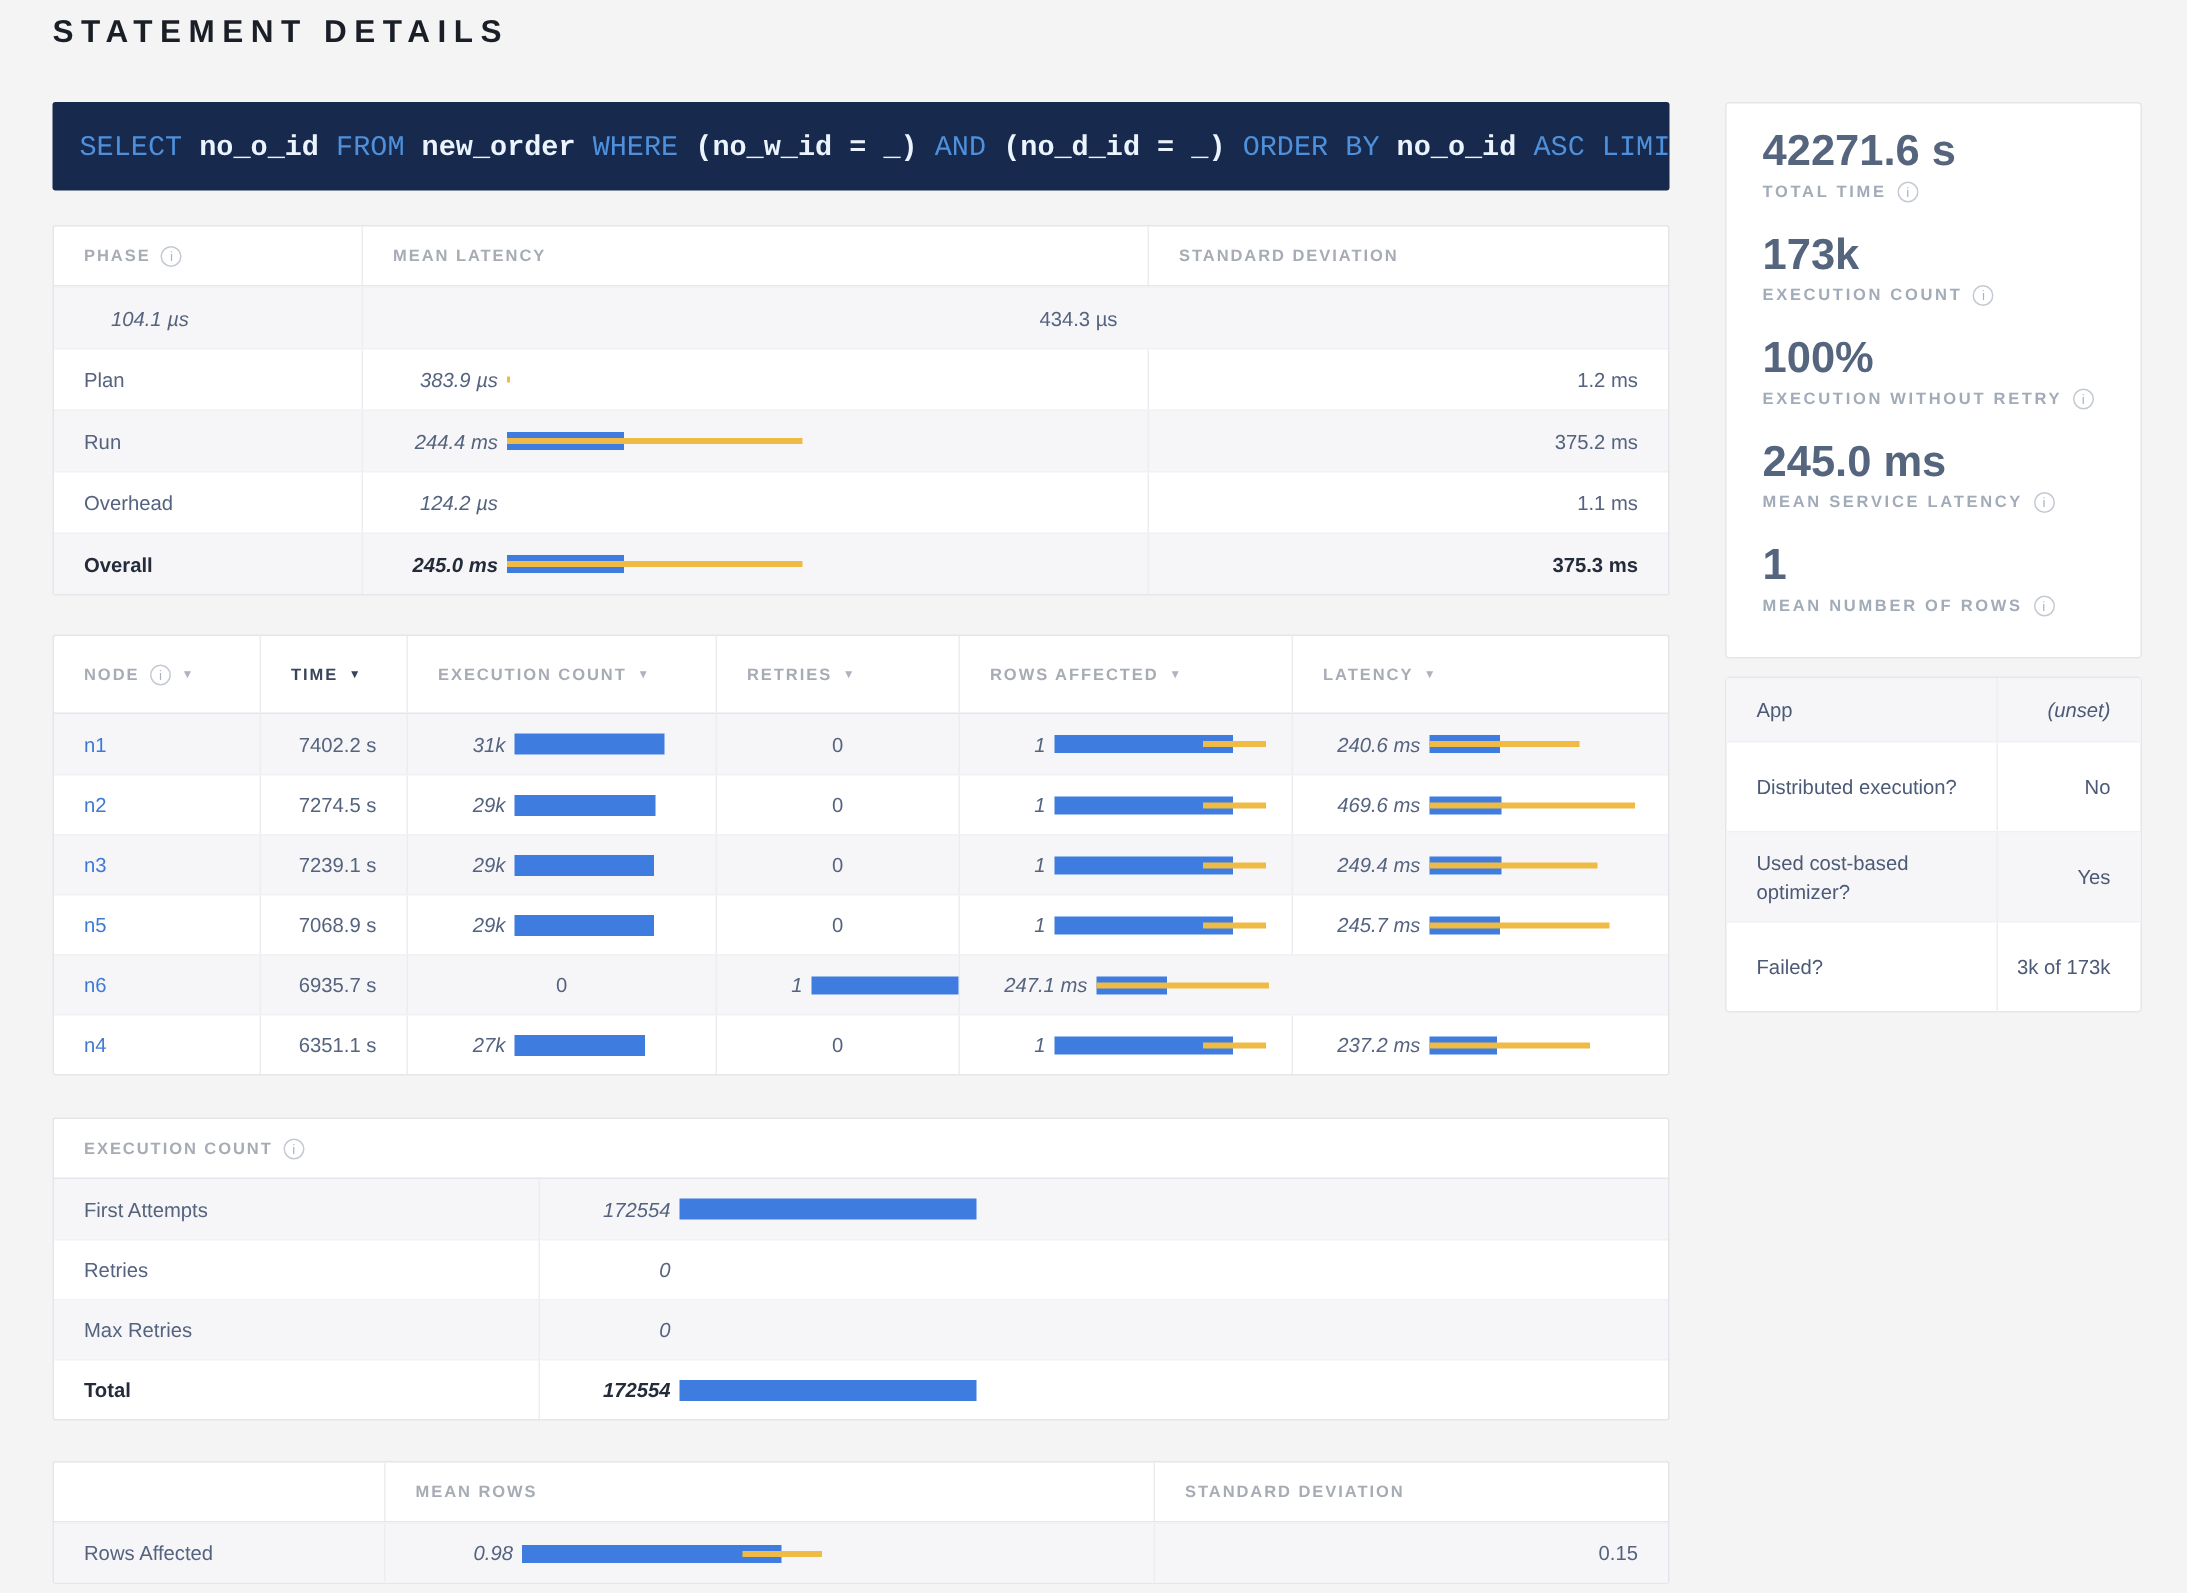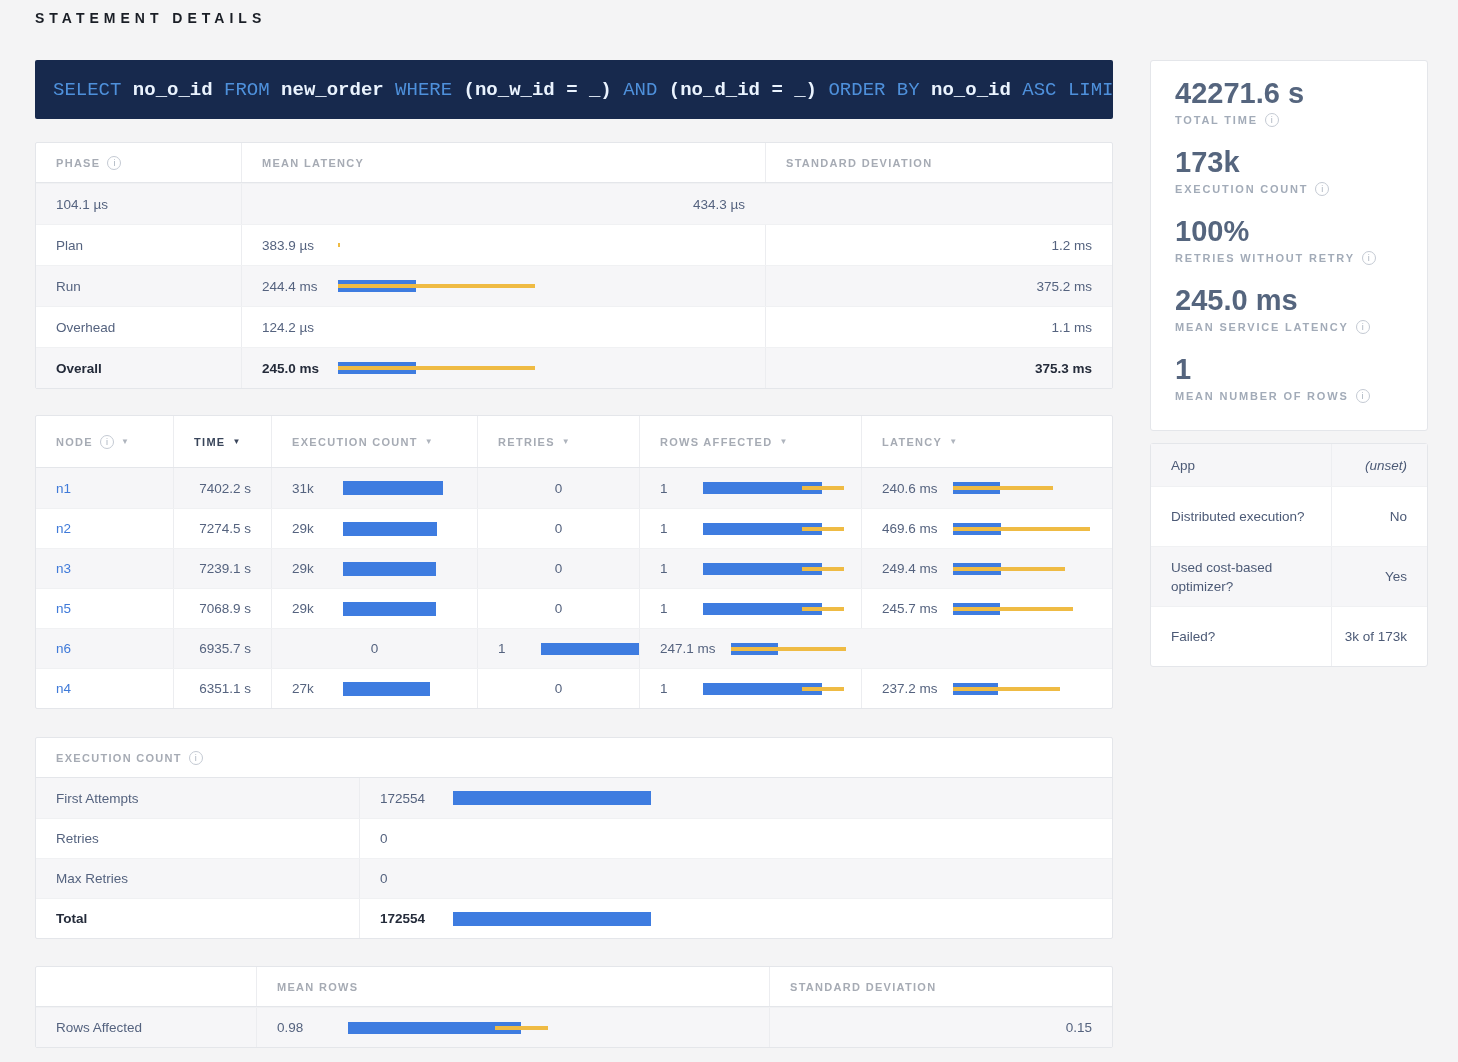--- a/index.html
+++ b/index.html
@@ -6,21 +6,21 @@
   html,body { margin:0; padding:0; }
   body {
     background:#F4F4F5;
     font-family:"Liberation Sans", sans-serif;
     color:#55637F;
     min-width:1458px;
     min-height:1062px;
   }
   .page { padding:10px 30px 24px 35px; }
   h1.page-title {
-    margin:0; font-size:14px; font-weight:700;
+    margin:0; font-size:21px; font-weight:700;
     letter-spacing:5px; color:#1A1E26;
   }
   .layout { display:flex; gap:37px; align-items:flex-start; margin-top:34px; }
   .main { width:1078px; flex:none; }
   .sidebar { width:278px; flex:none; }
 
   
   .sql-box {
     background:#17294D; height:59px; border-radius:2px;
     display:flex; align-items:center; padding:0 18px;
@@ -59,21 +59,21 @@
   .grid-rows  { grid-template-columns:220px 513px auto; }
 
   .h40 { height:40px; }
   .h41 { height:41px; }
   .h52 { height:52px; }
 
   .right { justify-content:flex-end; text-align:right; }
   .center { justify-content:center; }
   .bold-row .td { font-weight:700; color:#242B3A; }
 
-  .val { text-align:left; flex:none; }
+  .val { text-align:right; flex:none;font-style:italic; }
   .w70 { width:70px; } .w45 { width:45px; } .w37 { width:37px; }
   .w65 { width:65px; } .w67 { width:67px; }
 
   .track { position:relative; height:14px; flex:1; margin-left:6px; }
   .bar-b { position:absolute; left:0; top:1px; height:12px; background:#3E7CE0; }
   .bar-b.tall { top:0; height:14px; }
   .bar-y { position:absolute; top:5px; height:4px; background:#EFBB44; }
 
   .node-link { color:#3F7AD9; text-decoration:none; cursor:pointer; }
 
@@ -468,21 +468,21 @@
         <div class="stat">
           <div class="stat-value">173k</div>
           <div class="stat-label">
             <span>EXECUTION COUNT</span>
             <span class="info-icon">i</span>
           </div>
         </div>
         <div class="stat">
           <div class="stat-value">100%</div>
           <div class="stat-label">
-            <span>RETRIES WITHOUT RETRY</span>
+            <span>EXECUTION WITHOUT RETRY</span>
             <span class="info-icon">i</span>
           </div>
         </div>
         <div class="stat">
           <div class="stat-value">245.0 ms</div>
           <div class="stat-label">
             <span>MEAN SERVICE LATENCY</span>
             <span class="info-icon">i</span>
           </div>
         </div>

